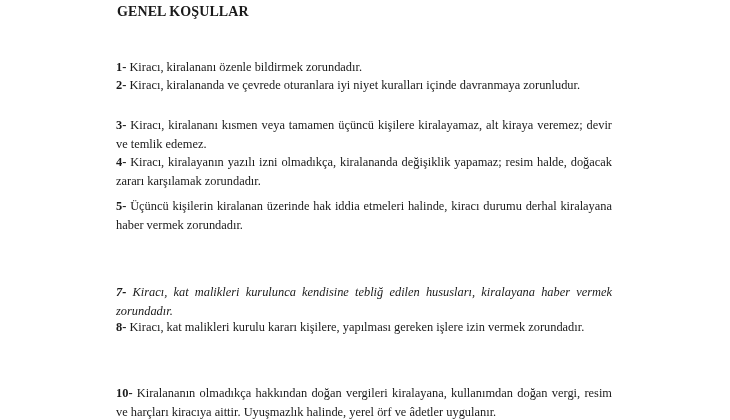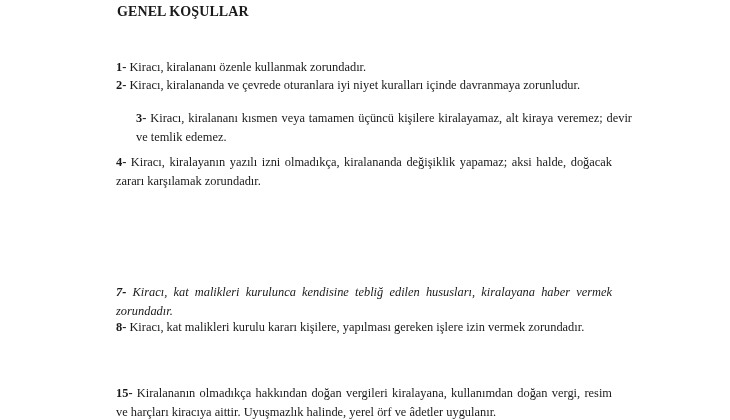--- a/index.html
+++ b/index.html
@@ -23,42 +23,45 @@
   .item .num { font-weight: bold; }
   .single { text-align: left; }
 </style>
 </head>
 <body>
 
 <div class="page">
   <div class="title">GENEL KOŞULLAR</div>
 
   <div class="item single" style="top:58px;">
-    <span class="num">1-</span><span> Kiracı, kiralananı özenle kullanmak zorundadır.</span>
+    <span class="num">1-</span><span> Kiracı, kiralananı özenle bildirmek zorundadır.</span>
   </div>
 
   <div class="item single" style="top:76px;">
     <span class="num">2-</span><span> Kiracı, kiralananda ve çevrede oturanlara iyi niyet kuralları içinde davranmaya zorunludur.</span>
   </div>
 
-  <div class="item" style="top:109px;margin-left:20px;">
+  <div class="item" style="top:116px;">
     <span class="num">3-</span><span> Kiracı, kiralananı kısmen veya tamamen üçüncü kişilere kiralayamaz, alt kiraya veremez; devir ve temlik edemez.</span>
   </div>
 
   <div class="item" style="top:153px;">
-    <span class="num">4-</span><span> Kiracı, kiralayanın yazılı izni olmadıkça, kiralananda değişiklik yapamaz; aksi halde, doğacak zararı karşılamak zorundadır.</span>
+    <span class="num">4-</span><span> Kiracı, kiralayanın yazılı izni olmadıkça, kiralananda değişiklik yapamaz; resim halde, doğacak zararı karşılamak zorundadır.</span>
   </div>
 
+  <div class="item" style="top:197px;">
+    <span class="num">5-</span><span> Üçüncü kişilerin kiralanan üzerinde hak iddia etmeleri halinde, kiracı durumu derhal kiralayana haber vermek zorundadır.</span>
+  </div>
 
 
   <div class="item" style="top:283px;font-style:italic;">
     <span class="num">7-</span><span> Kiracı, kat malikleri kurulunca kendisine tebliğ edilen hususları, kiralayana haber vermek zorundadır.</span>
   </div>
 
   <div class="item single" style="top:318px;">
     <span class="num">8-</span><span> Kiracı, kat malikleri kurulu kararı kişilere, yapılması gereken işlere izin vermek zorundadır.</span>
   </div>
 
 
   <div class="item" style="top:384px;">
-    <span class="num">15-</span><span> Kiralananın olmadıkça hakkından doğan vergileri kiralayana, kullanımdan doğan vergi, resim ve harçları kiracıya aittir. Uyuşmazlık halinde, yerel örf ve âdetler uygulanır.</span>
+    <span class="num">10-</span><span> Kiralananın olmadıkça hakkından doğan vergileri kiralayana, kullanımdan doğan vergi, resim ve harçları kiracıya aittir. Uyuşmazlık halinde, yerel örf ve âdetler uygulanır.</span>
   </div>
 </div>
 
 </body></html>

